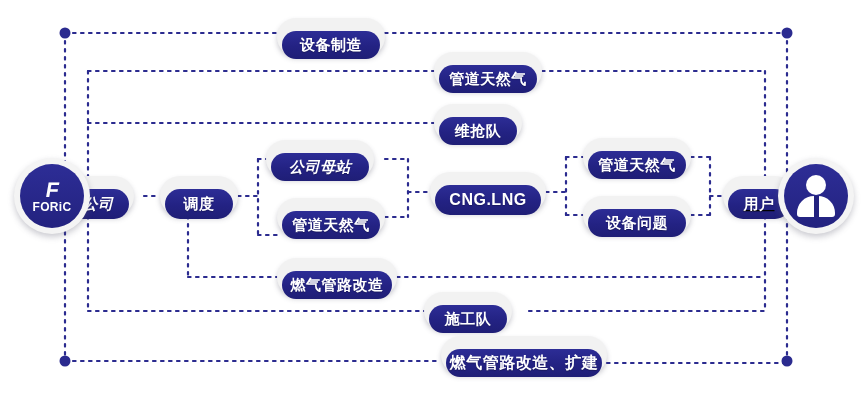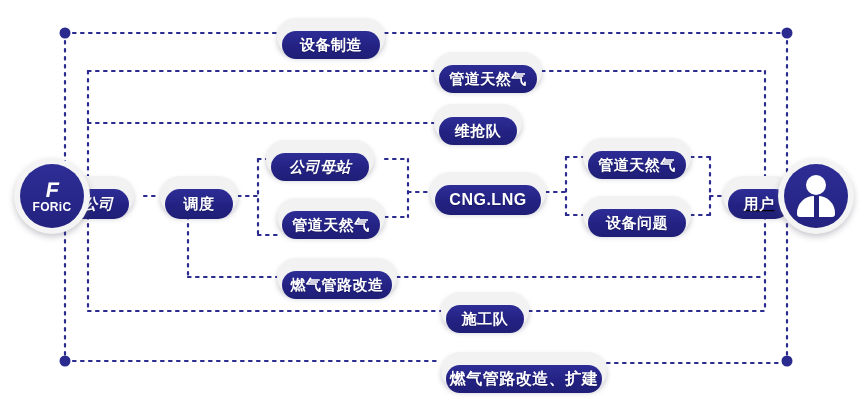--- a/index.html
+++ b/index.html
@@ -212,24 +212,24 @@
       </div>
       <div class="node" style="left: 583px; top: 138px; width: 108px; height: 38px;">
         <div class="inner">管道天然气</div>
       </div>
       <div class="node" style="left: 583px; top: 196px; width: 108px; height: 38px;">
         <div class="inner">设备问题</div>
       </div>
       <div class="node" style="left: 277px; top: 258px; width: 120px; height: 38px;">
         <div class="inner">燃气管路改造</div>
       </div>
-      <div class="node" style="left: 441px; top: 292px; width: 88px; height: 38px;">
+      <div class="node" style="left: 424px; top: 292px; width: 88px; height: 38px;">
         <div class="inner">施工队</div>
       </div>
-      <div class="node lat" style="left: 441px; top: 352px; width: 166px; height: 38px; text-align: center;">
+      <div class="node lat" style="left: 441px; top: 336px; width: 166px; height: 38px; text-align: center;">
         <div class="inner">燃气管路改造、扩建</div>
       </div>
       <div class="node" style="left: 723px; top: 176px; width: 72px; height: 40px; text-decoration: underline;">
         <div class="inner">用户</div>
       </div>
     </div>
 
 </div>
 
 </body></html>

